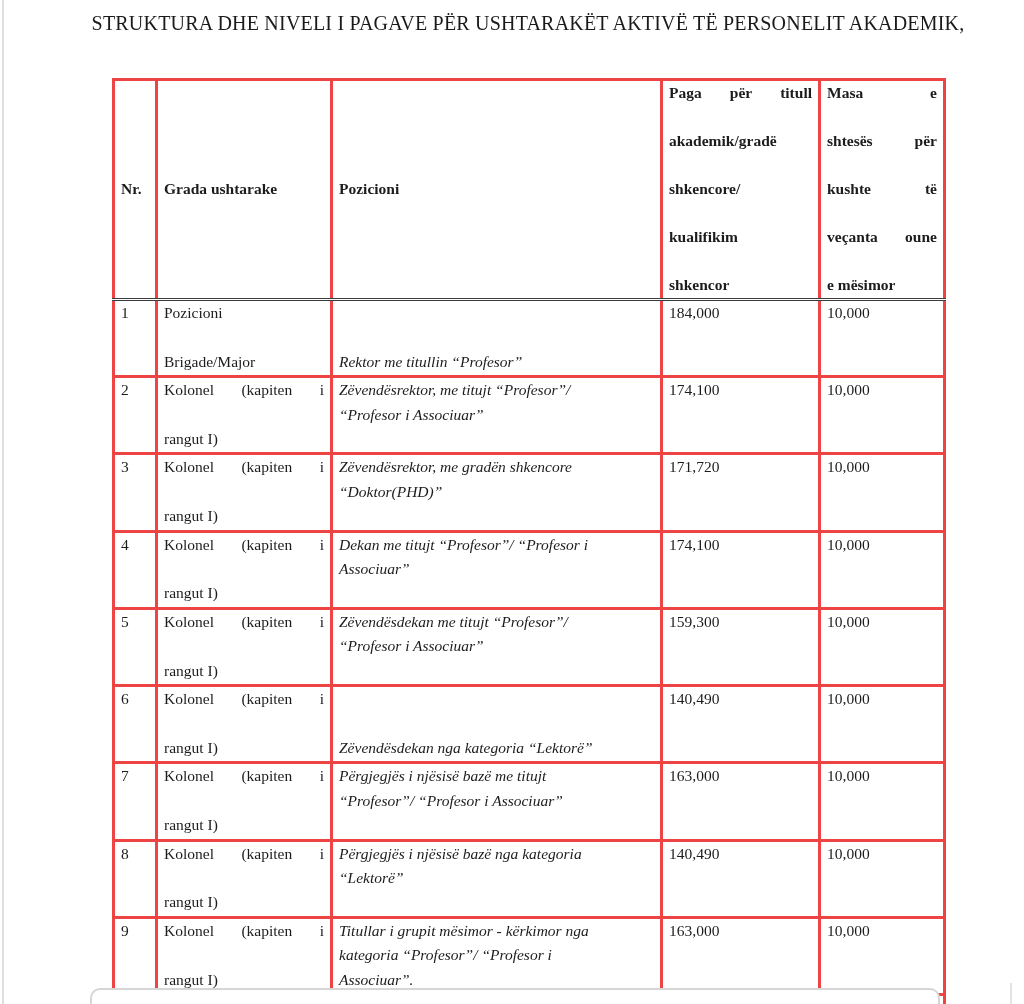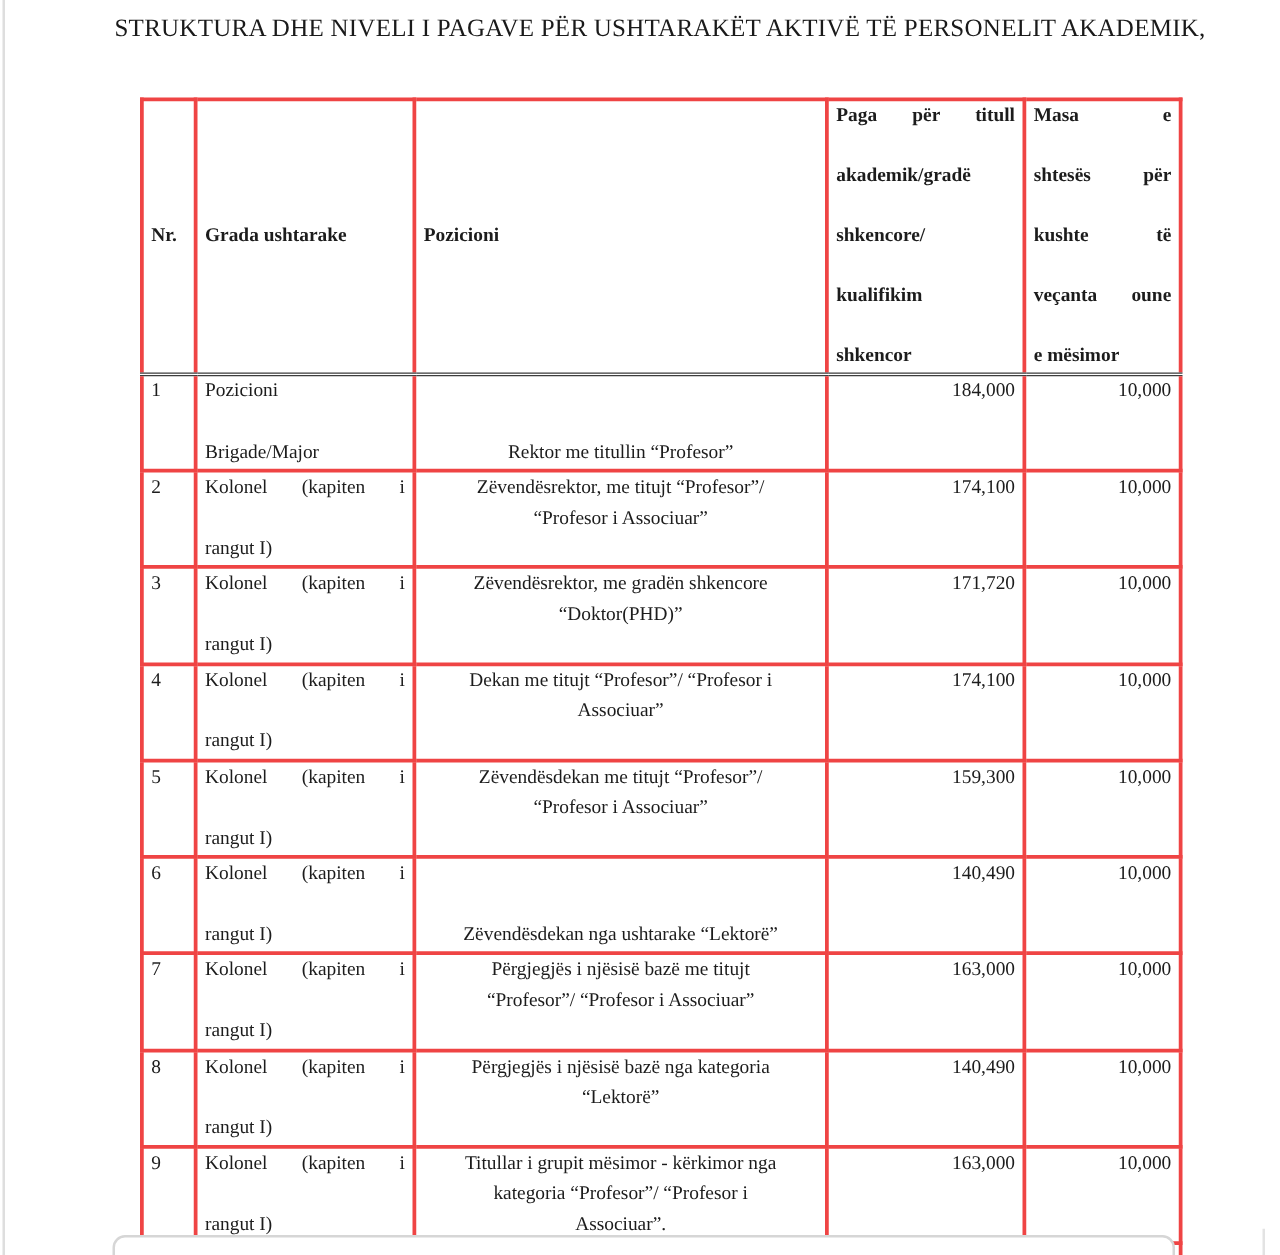--- a/index.html
+++ b/index.html
@@ -48,23 +48,23 @@
     text-align: left;
     vertical-align: middle;
     line-height: 24px;
   }
   th.h-nr { padding-left: 9px; }
   th.h-pos { text-align: center; }
   th.h-paga, th.h-masa { vertical-align: middle; padding: 0 7px; }
   td { vertical-align: top; }
   td.nr-cell { padding-left: 9px; }
   td.grade-cell { padding: 0 8px 1px 8px; }
-  td.pos-cell { text-align: center; }
+  td.pos-cell { text-align: left; font-style: italic; }
   td.pos-cell.v-middle { padding-top: 7px; padding-bottom: 7px; }
-  td.num-cell { text-align: right; }
+  td.num-cell { text-align: left; }
   .v-top { vertical-align: top; }
   .v-middle { vertical-align: middle; }
   .v-bottom { vertical-align: bottom; }
   
   .j { text-align: justify; }
   .j::after { content: ""; display: inline-block; width: 100%; height: 0; }
   .bottom-box {
     position: absolute; left: 90px; top: 988px;
     width: 846px; height: 40px;
     background: #ffffff;
@@ -177,21 +177,21 @@
           <td class="num-cell v-top">159,300</td>
           <td class="num-cell v-top">10,000</td>
         </tr>
         <tr>
           <td class="nr-cell v-top">6</td>
           <td class="grade-cell v-top">
             <div class="j">Kolonel (kapiten i</div>
             <div>rangut I)</div>
           </td>
           <td class="pos-cell v-bottom">
-            <div>Zëvendësdekan nga ushtarake “Lektorë”</div>
+            <div>Zëvendësdekan nga kategoria “Lektorë”</div>
           </td>
           <td class="num-cell v-top">140,490</td>
           <td class="num-cell v-top">10,000</td>
         </tr>
         <tr>
           <td class="nr-cell v-top">7</td>
           <td class="grade-cell v-top">
             <div class="j">Kolonel (kapiten i</div>
             <div>rangut I)</div>
           </td>

